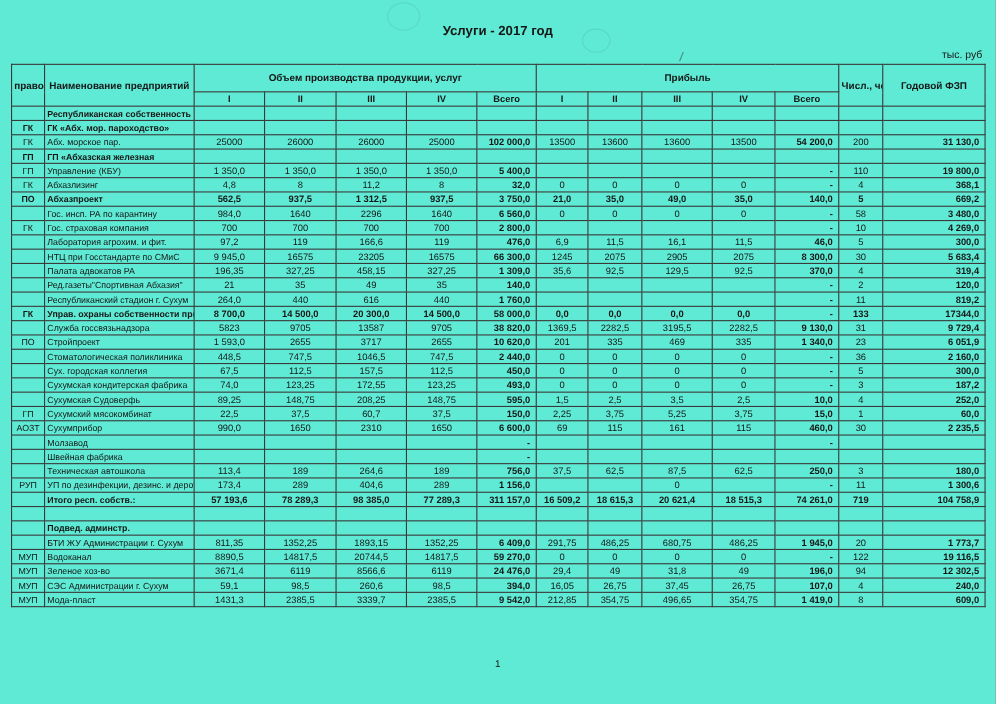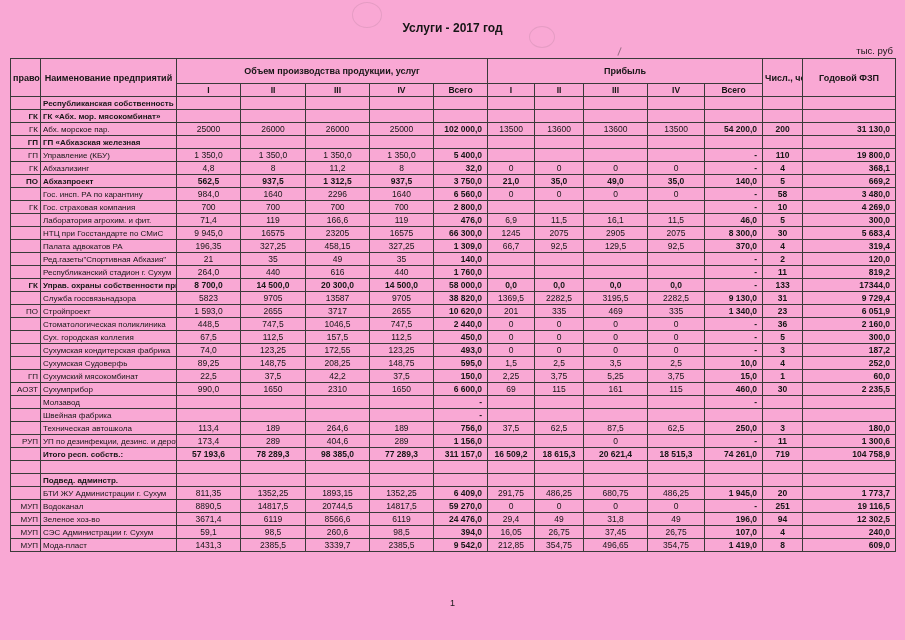--- a/index.html
+++ b/index.html
@@ -1,19 +1,19 @@
 <!DOCTYPE html>
 <html><head>
 <meta charset="utf-8">
 <style>
   * { box-sizing: border-box; }
   html,body { margin:0; padding:0; background:#9a9a9a; }
   .page {
     position:relative; width:905px; height:640px; margin:0 auto;
-    background:#f9a8d4; color:#161616; overflow:hidden;
+    background:#5eead4; color:#161616; overflow:hidden;
     font-family:"Liberation Sans", sans-serif;
   }
   .doc-title {
     position:absolute; top:21px; left:0; width:100%;
     text-align:center; font-size:12px; font-weight:bold;
   }
   .units-label {
     position:absolute; top:45px; right:12px; font-size:9.5px;
   }
   table.main {
@@ -21,25 +21,25 @@
     border-collapse:collapse; table-layout:fixed;
   }
   table.main th, table.main td {
     border:1px solid #3a3a3a; padding:0 2px;
     overflow:hidden; white-space:nowrap; vertical-align:middle;
   }
   thead th { font-size:9px; font-weight:bold; text-align:center; }
   thead tr.group-row th { height:25px; }
   thead tr.quarter-row th { height:13px; font-size:8.5px; }
   tbody td { height:13px; font-size:8.5px; text-align:center; }
-  tbody td:nth-child(1) { font-size:8px;text-align:right; }
+  tbody td:nth-child(1) { font-size:8px; }
   tbody td:nth-child(2) { text-align:left; font-size:8px; }
   tbody td:nth-child(7), tbody td:nth-child(12), tbody td:nth-child(14)
     { font-weight:bold; text-align:right; padding-right:5px; }
-  tbody td:nth-child(13) { font-weight:bold; }
+  tbody td:nth-child(13) { font-weight:normal; }
   tr.section td:nth-child(2) { font-weight:bold; }
   tr.subheader td { font-weight:bold; }
   tr.bold td, tr.total td { font-weight:bold; }
   .page-number {
     position:absolute; top:598px; left:0; width:100%;
     text-align:center; font-size:9px;
   }
   .artifact-circle {
     position:absolute; border:1px solid rgba(60,60,60,0.10);
     border-radius:50%;
@@ -112,21 +112,21 @@
           <td></td>
           <td></td>
           <td></td>
           <td></td>
           <td></td>
           <td></td>
           <td></td>
         </tr>
         <tr class="subheader">
           <td>ГК</td>
-          <td>ГК «Абх. мор. мясокомбинат»</td>
+          <td>ГК «Абх. мор. пароходство»</td>
           <td></td>
           <td></td>
           <td></td>
           <td></td>
           <td></td>
           <td></td>
           <td></td>
           <td></td>
           <td></td>
           <td></td>
@@ -241,21 +241,21 @@
           <td></td>
           <td></td>
           <td></td>
           <td>-</td>
           <td>10</td>
           <td>4 269,0</td>
         </tr>
         <tr class="data">
           <td></td>
           <td>Лаборатория агрохим. и фит.</td>
-          <td>71,4</td>
+          <td>97,2</td>
           <td>119</td>
           <td>166,6</td>
           <td>119</td>
           <td>476,0</td>
           <td>6,9</td>
           <td>11,5</td>
           <td>16,1</td>
           <td>11,5</td>
           <td>46,0</td>
           <td>5</td>
@@ -278,21 +278,21 @@
           <td>5 683,4</td>
         </tr>
         <tr class="data">
           <td></td>
           <td>Палата адвокатов РА</td>
           <td>196,35</td>
           <td>327,25</td>
           <td>458,15</td>
           <td>327,25</td>
           <td>1 309,0</td>
-          <td>66,7</td>
+          <td>35,6</td>
           <td>92,5</td>
           <td>129,5</td>
           <td>92,5</td>
           <td>370,0</td>
           <td>4</td>
           <td>319,4</td>
         </tr>
         <tr class="data">
           <td></td>
           <td>Ред.газеты"Спортивная Абхазия"</td>
@@ -435,21 +435,21 @@
           <td>2,5</td>
           <td>10,0</td>
           <td>4</td>
           <td>252,0</td>
         </tr>
         <tr class="data">
           <td>ГП</td>
           <td>Сухумский мясокомбинат</td>
           <td>22,5</td>
           <td>37,5</td>
-          <td>42,2</td>
+          <td>60,7</td>
           <td>37,5</td>
           <td>150,0</td>
           <td>2,25</td>
           <td>3,75</td>
           <td>5,25</td>
           <td>3,75</td>
           <td>15,0</td>
           <td>1</td>
           <td>60,0</td>
         </tr>
@@ -603,21 +603,21 @@
           <td>8890,5</td>
           <td>14817,5</td>
           <td>20744,5</td>
           <td>14817,5</td>
           <td>59 270,0</td>
           <td>0</td>
           <td>0</td>
           <td>0</td>
           <td>0</td>
           <td>-</td>
-          <td>251</td>
+          <td>122</td>
           <td>19 116,5</td>
         </tr>
         <tr class="data">
           <td>МУП</td>
           <td>Зеленое хоз-во</td>
           <td>3671,4</td>
           <td>6119</td>
           <td>8566,6</td>
           <td>6119</td>
           <td>24 476,0</td>

